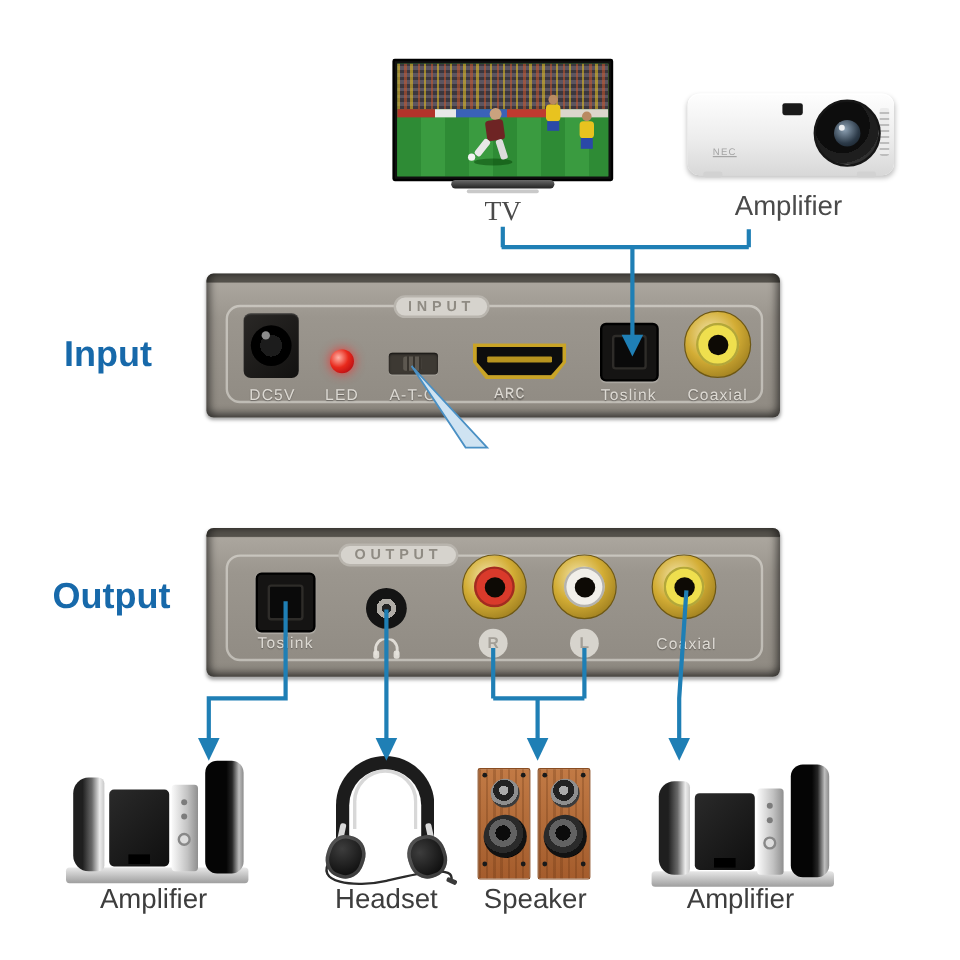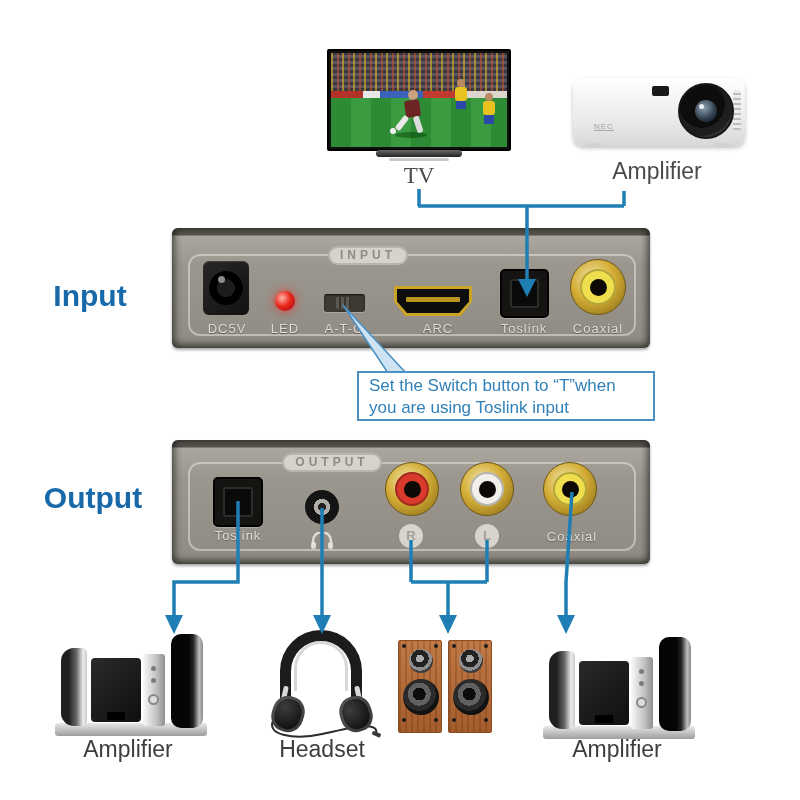--- a/index.html
+++ b/index.html
@@ -208,21 +208,21 @@
       <div class="toslink-hole"></div>
     </div>
     <div class="rca" style="left:398px;top:31px;width:56px;height:56px;">
       <div class="rca-mid" style="background:var(--rca-yellow);"></div>
       <div class="rca-hole"></div>
     </div>
 
     <div class="port-label" style="left:55px;top:93px;">DC5V</div>
     <div class="port-label" style="left:113px;top:93px;text-align:center;">LED</div>
     <div class="port-label" style="left:172px;top:93px;">A-T-C</div>
-    <div class="port-label" style="left:266px;top:93px;">ARC</div>
+    <div class="port-label" style="left:253px;top:93px;font-family:Liberation Mono, monospace;">ARC</div>
     <div class="port-label" style="left:352px;top:93px;">Toslink</div>
     <div class="port-label" style="left:426px;top:93px;">Coaxial</div>
   </div>
 
   <div class="abs panel" style="left:172px;top:440px;height:124px;">
     <div class="panel-outline" style="left:16px;right:14px;top:22px;bottom:13px;"></div>
     <div class="panel-badge" style="left:110px;top:13px;width:96px;">OUTPUT</div>
 
     <div class="toslink" style="left:41px;top:37px;width:50px;height:50px;">
       <div class="toslink-hole"></div>
@@ -264,24 +264,20 @@
     <path d="M238 501 V582 H174 V617" fill="none" style="stroke:var(--accent-blue)" stroke-width="3.5"></path>
     <polygon points="165,615 183,615 174,634" style="fill:var(--accent-blue)"></polygon>
     <path d="M322 508 V617" fill="none" style="stroke:var(--accent-blue)" stroke-width="3.5"></path>
     <polygon points="313,615 331,615 322,634" style="fill:var(--accent-blue)"></polygon>
     <path d="M411 540 V582 M487 540 V582 M411 582 H487 M448 582 V617" fill="none" style="stroke:var(--accent-blue)" stroke-width="3.5"></path>
     <polygon points="439,615 457,615 448,634" style="fill:var(--accent-blue)"></polygon>
     <path d="M572 492 L566 582 V617" fill="none" style="stroke:var(--accent-blue)" stroke-width="3.5"></path>
     <polygon points="557,615 575,615 566,634" style="fill:var(--accent-blue)"></polygon>
   </svg>
 
-  <div class="abs callout-box">
-    <div>Set the Switch button to “T”when</div>
-    <div>you are using Toslink input</div>
-  </div>
 
   <div class="abs amp" style="left:55px;top:630px;">
     <div class="amp-base"></div>
     <div class="amp-tower-s"></div>
     <div class="amp-door">
         <div class="amp-door-notch"></div>
       </div>
     <div class="amp-unit">
       <div class="amp-dot" style="top:12px;"></div>
       <div class="amp-dot" style="top:24px;"></div>
@@ -331,15 +327,16 @@
     <div class="amp-unit">
       <div class="amp-dot" style="top:12px;"></div>
       <div class="amp-dot" style="top:24px;"></div>
       <div class="amp-knob"></div>
     </div>
     <div class="amp-tower-t"></div>
   </div>
 
   <div class="abs dest-label" style="left:58px;top:736px;width:140px;">Amplifier</div>
   <div class="abs dest-label" style="left:252px;top:736px;width:140px;">Headset</div>
+  <div class="abs dest-label" style="left:376px;top:736px;width:140px;">Speaker</div>
   <div class="abs dest-label" style="left:547px;top:736px;width:140px;">Amplifier</div>
 
 </div>
 
 </body></html>

